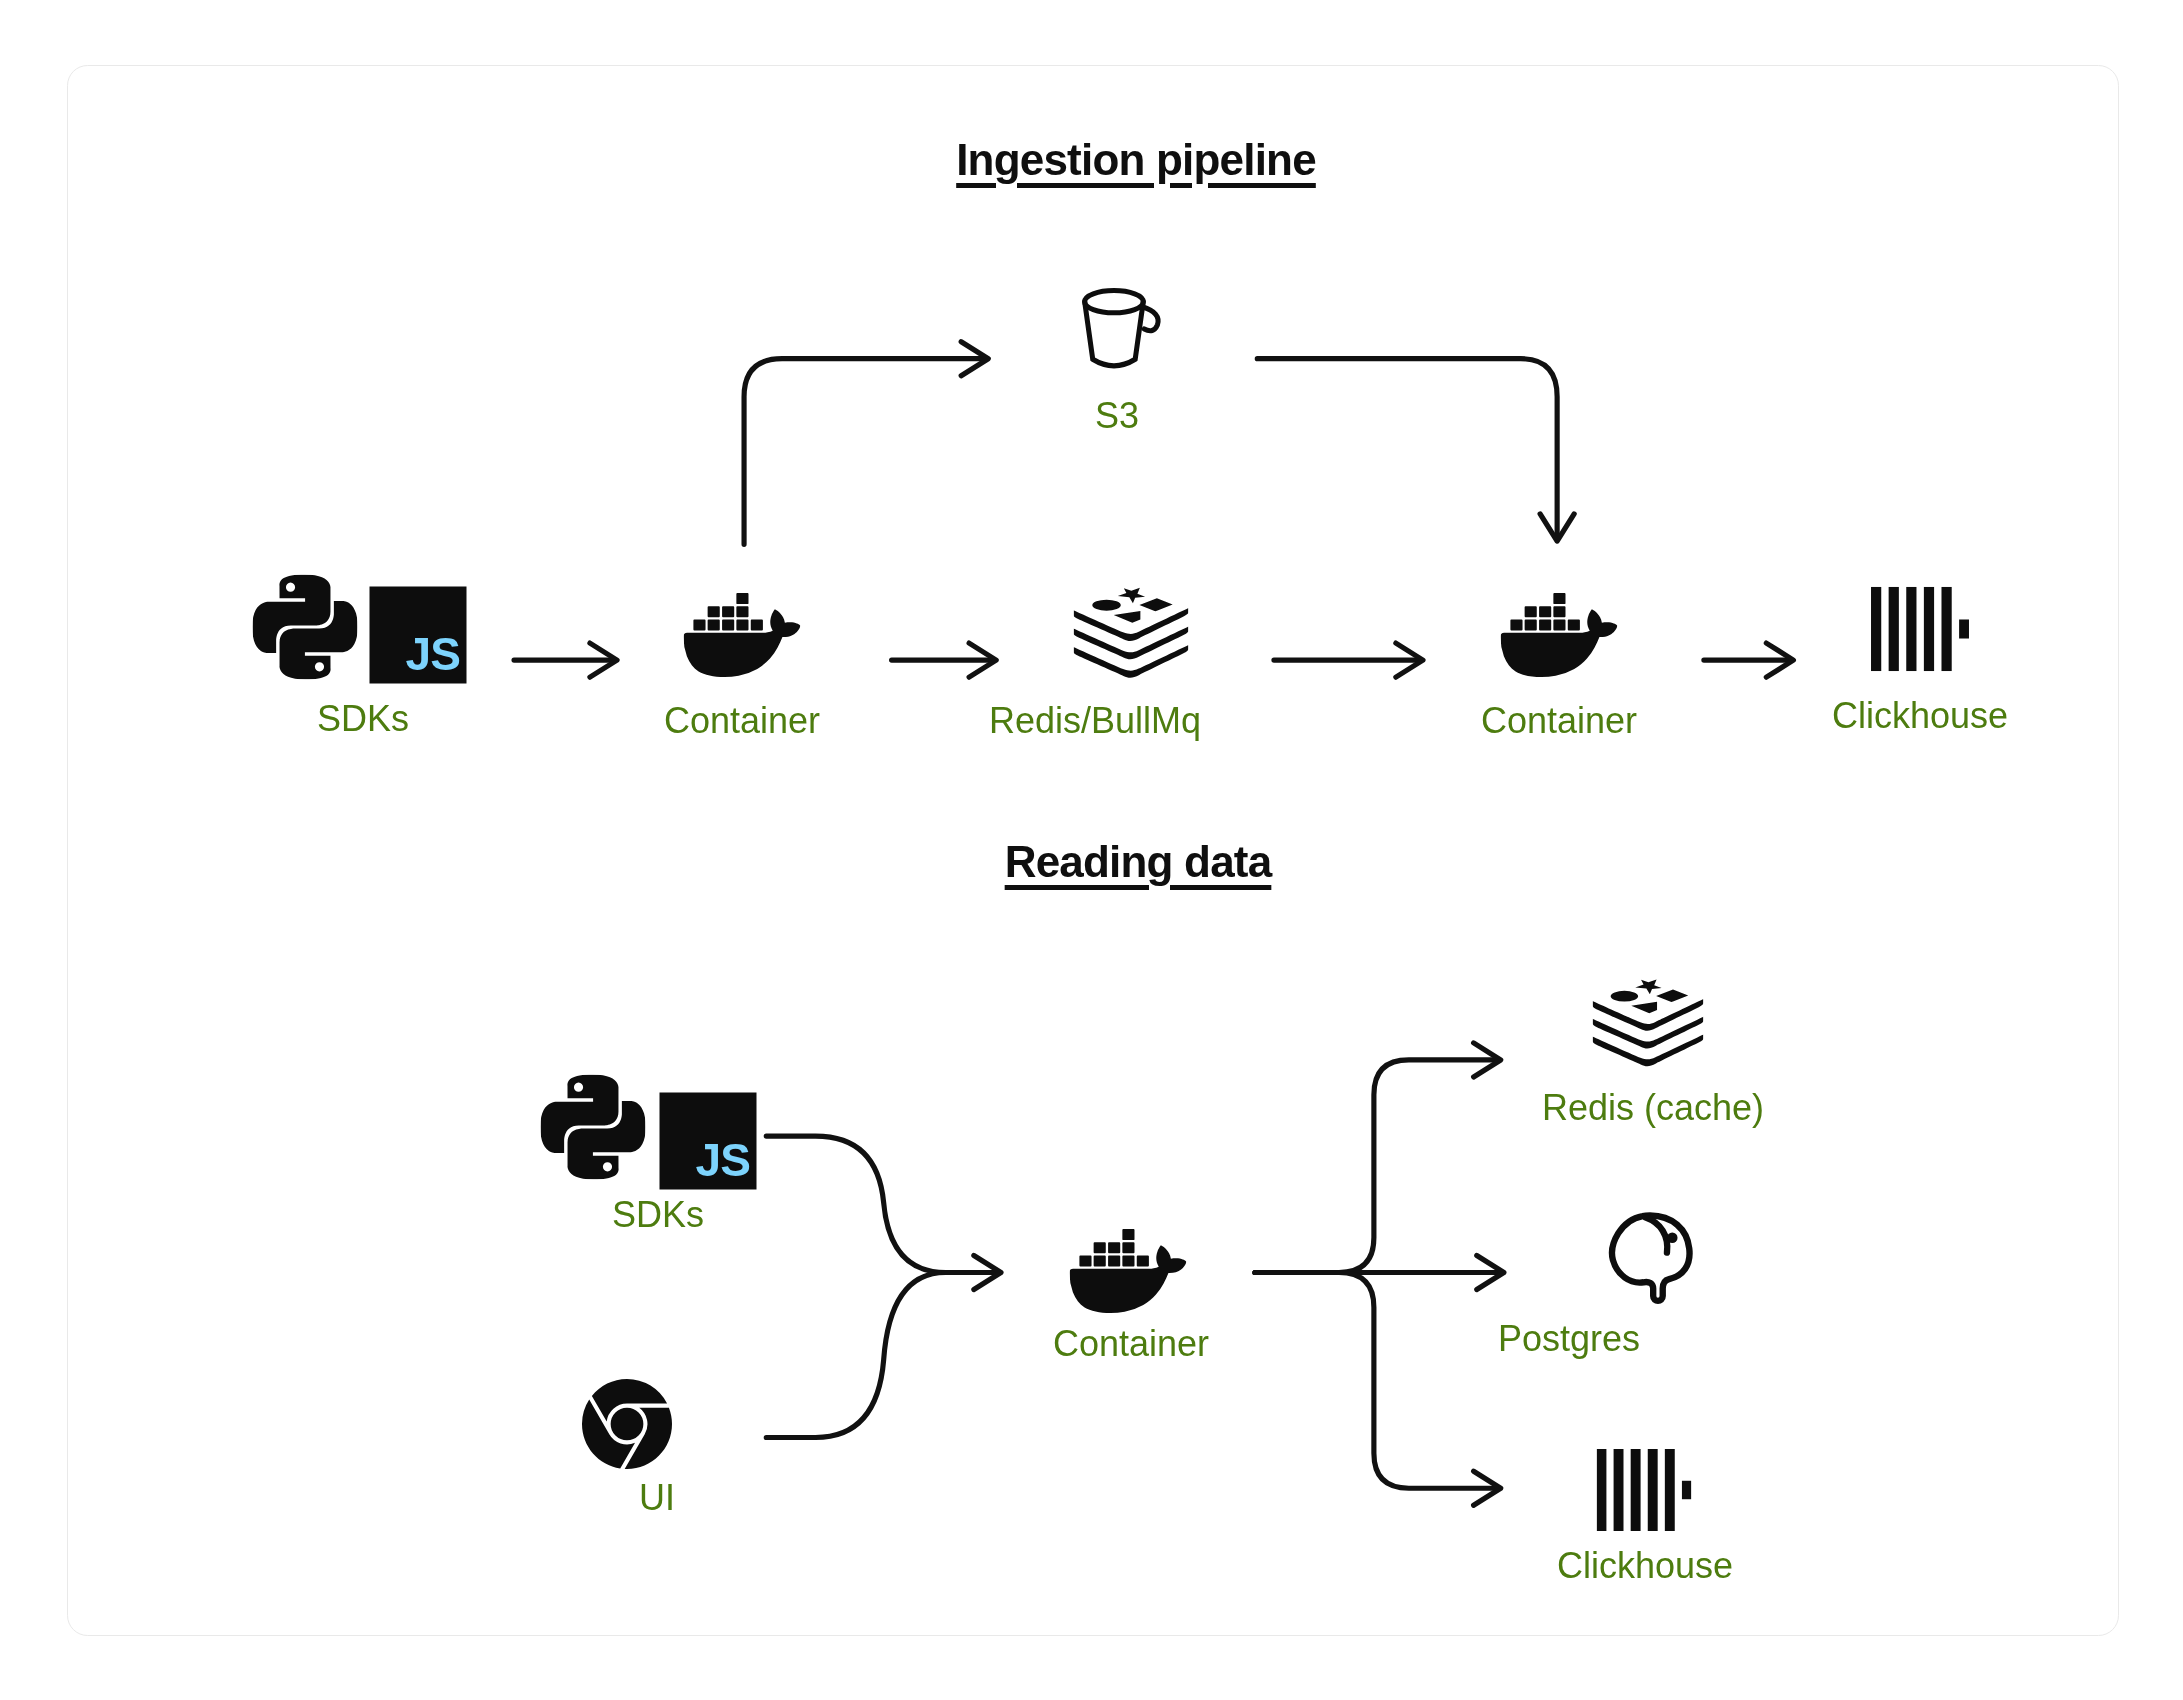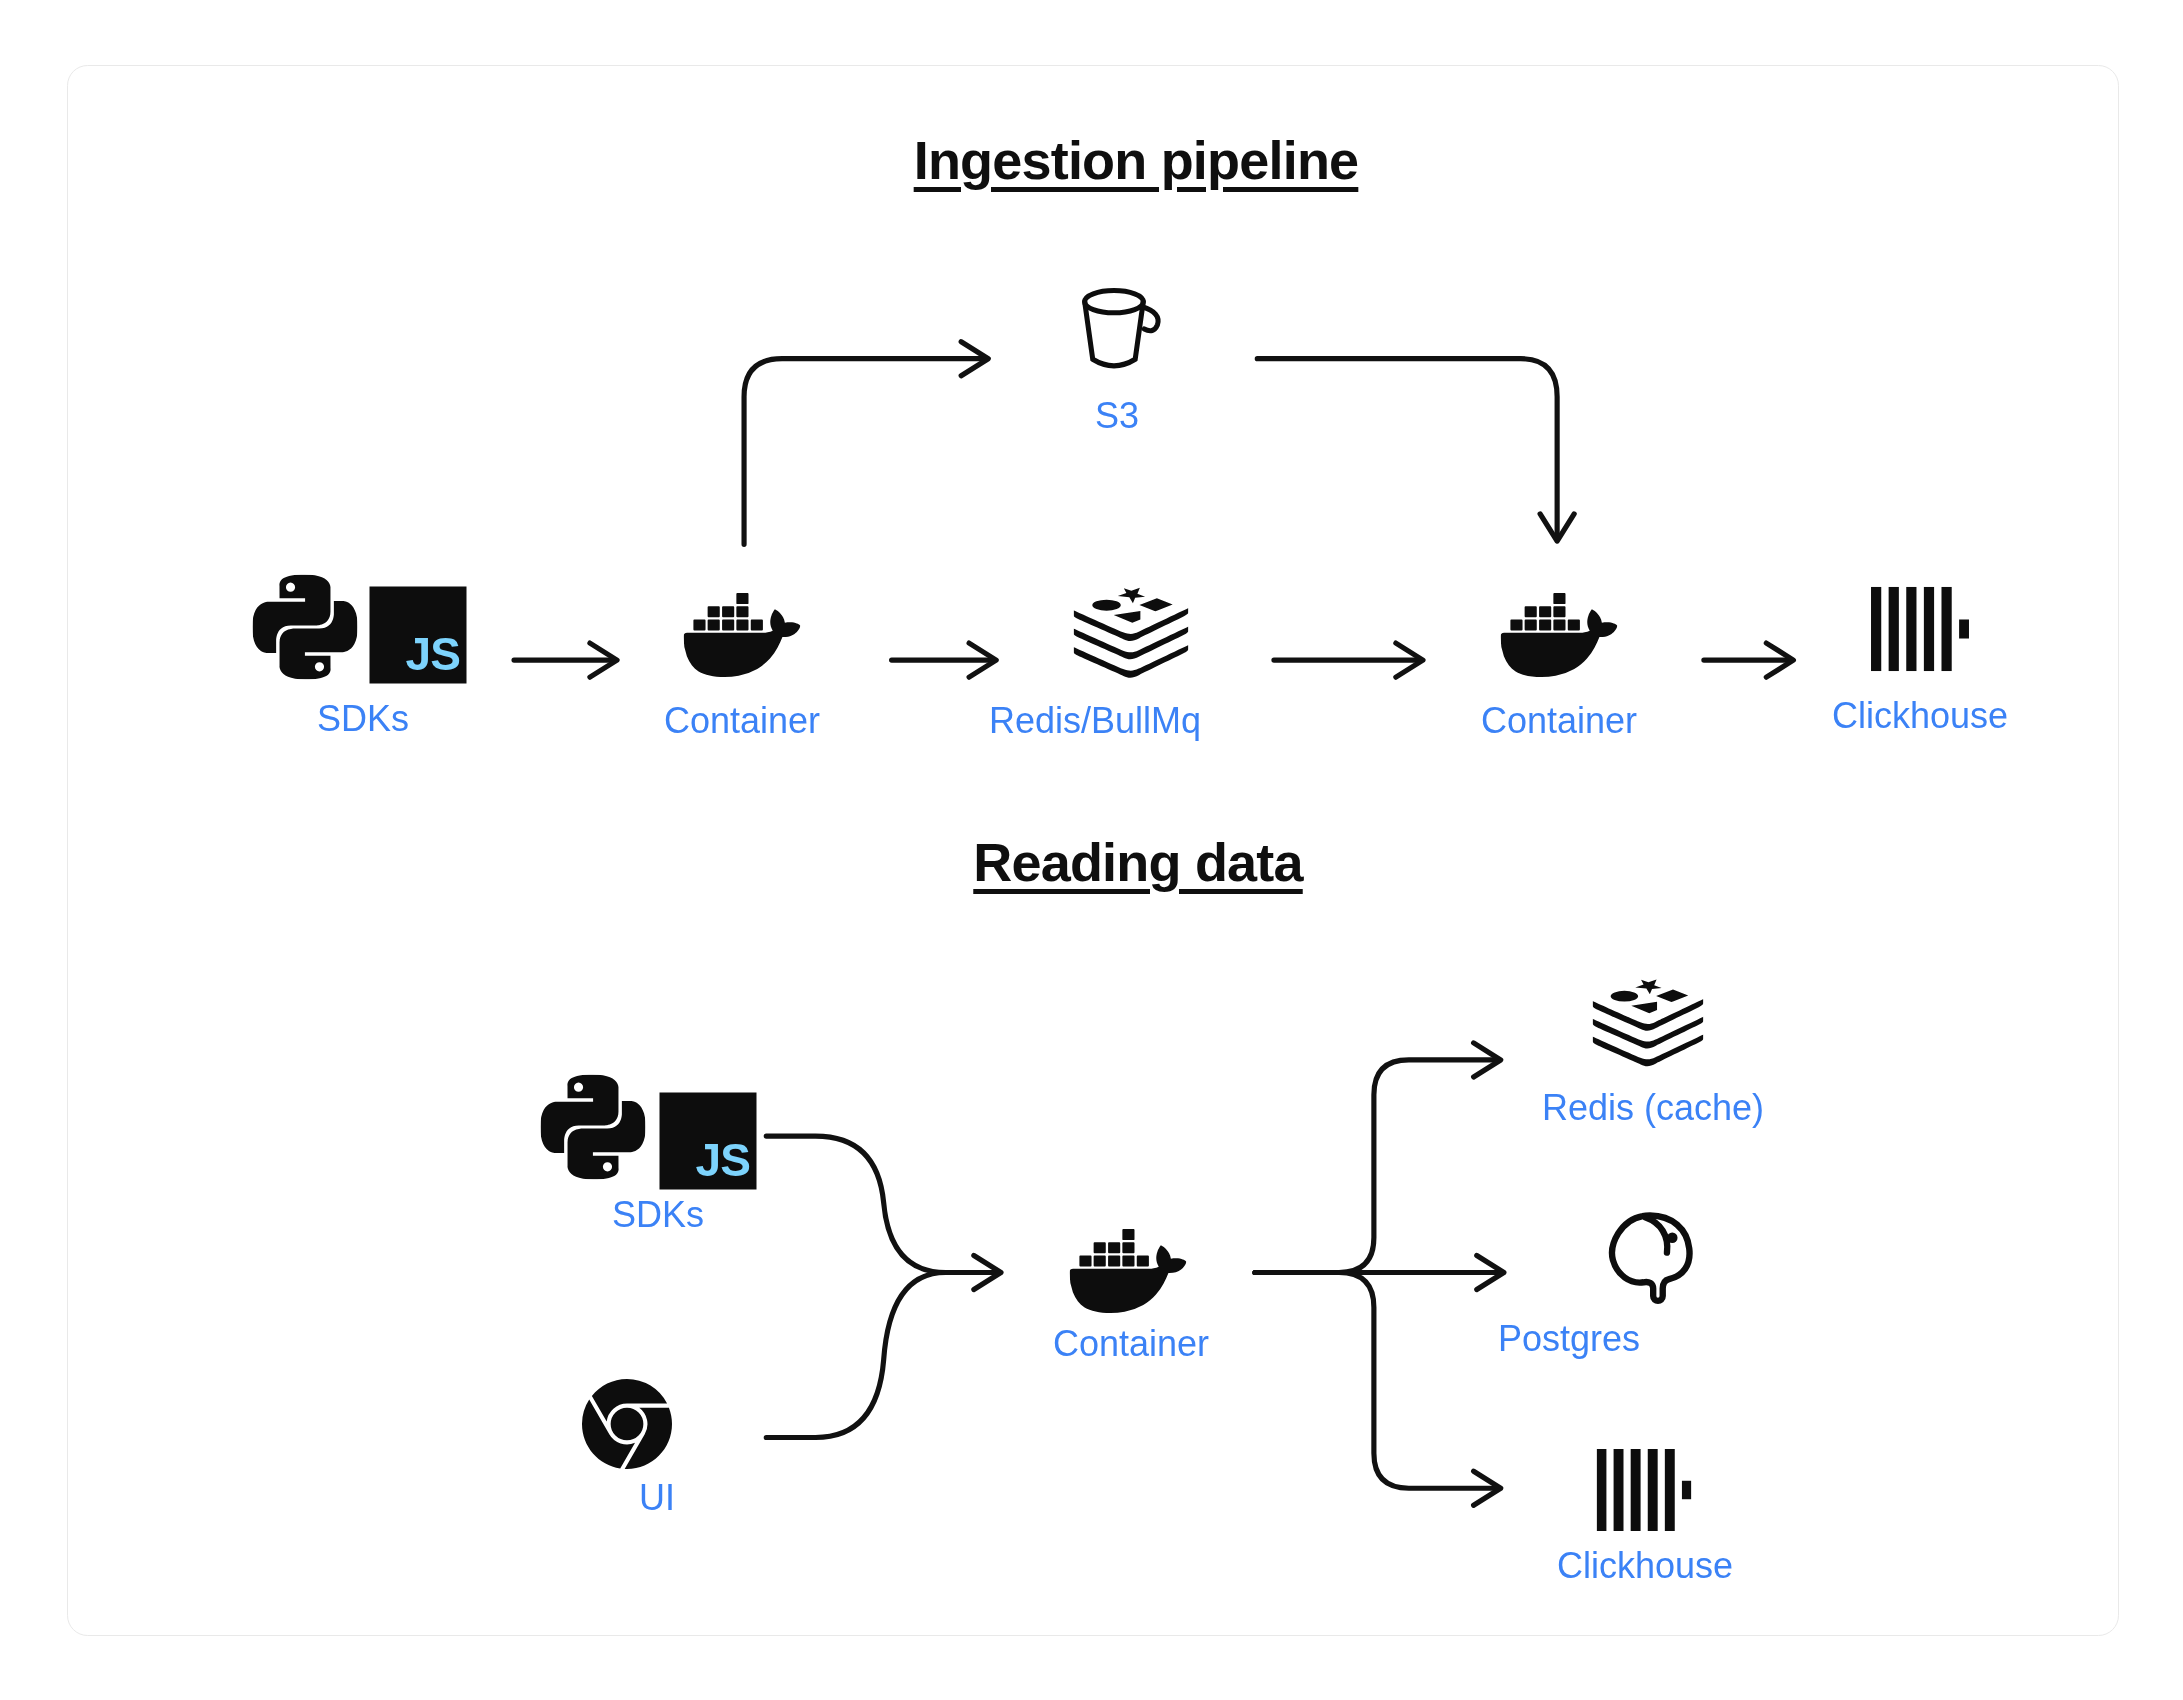--- a/index.html
+++ b/index.html
@@ -18,25 +18,25 @@
     border:1.6px solid #e9e9e9;
     border-radius:20.6px;
   }
   .edges { position:absolute; left:0; top:0; }
   .node {
     position:absolute; transform:translate(-50%,-50%);
     display:flex; align-items:center; justify-content:center;
   }
   .label {
     position:absolute; transform:translate(-50%,-50%);
-    font-size:36px; color:#3b82f6; white-space:nowrap;
+    font-size:36px; color:#4d7c0f; white-space:nowrap;
   }
   .title {
     position:absolute; transform:translate(-50%,-50%);
-    font-size:54px; font-weight:700; color:#0f0f0f;
+    font-size:44px; font-weight:700; color:#0f0f0f;
     text-decoration:underline;
     text-decoration-thickness:4.8px;
     text-underline-offset:8px;
     white-space:nowrap;
     letter-spacing:-0.8px;
   }
   .js-logo {
     width:97px; height:97px; background:#0d0d0d; color:#7dd3fc;
     display:flex; align-items:flex-end; justify-content:flex-end;
     padding:0 6.3px 3.2px 0;

